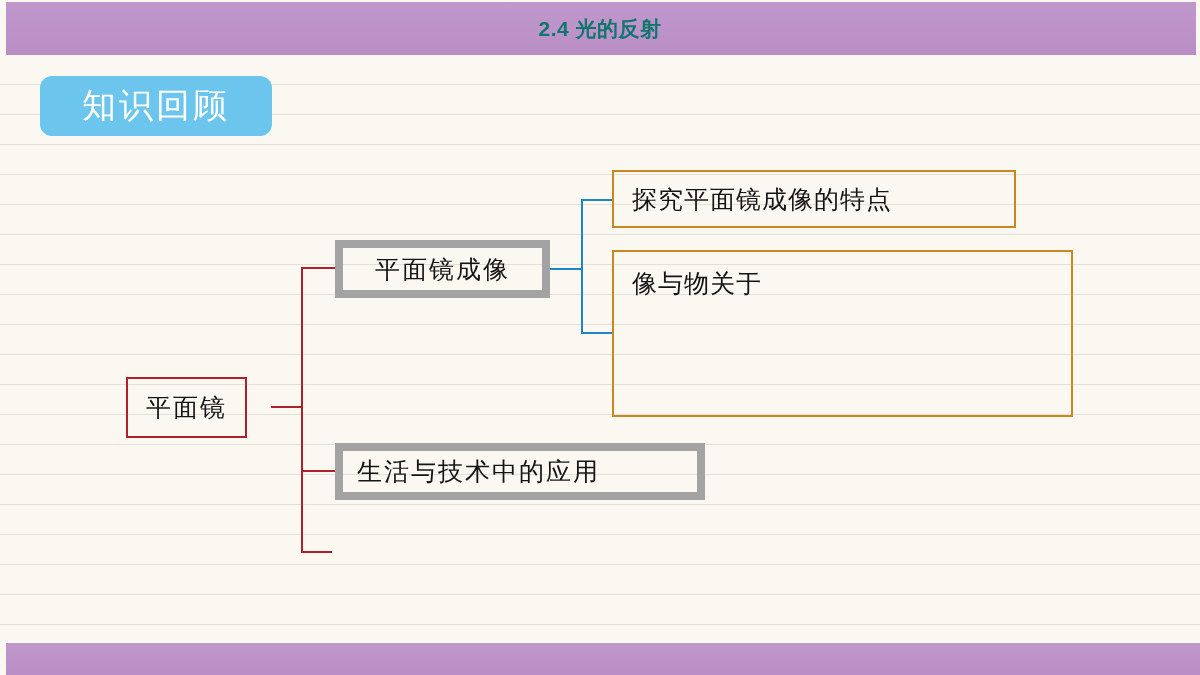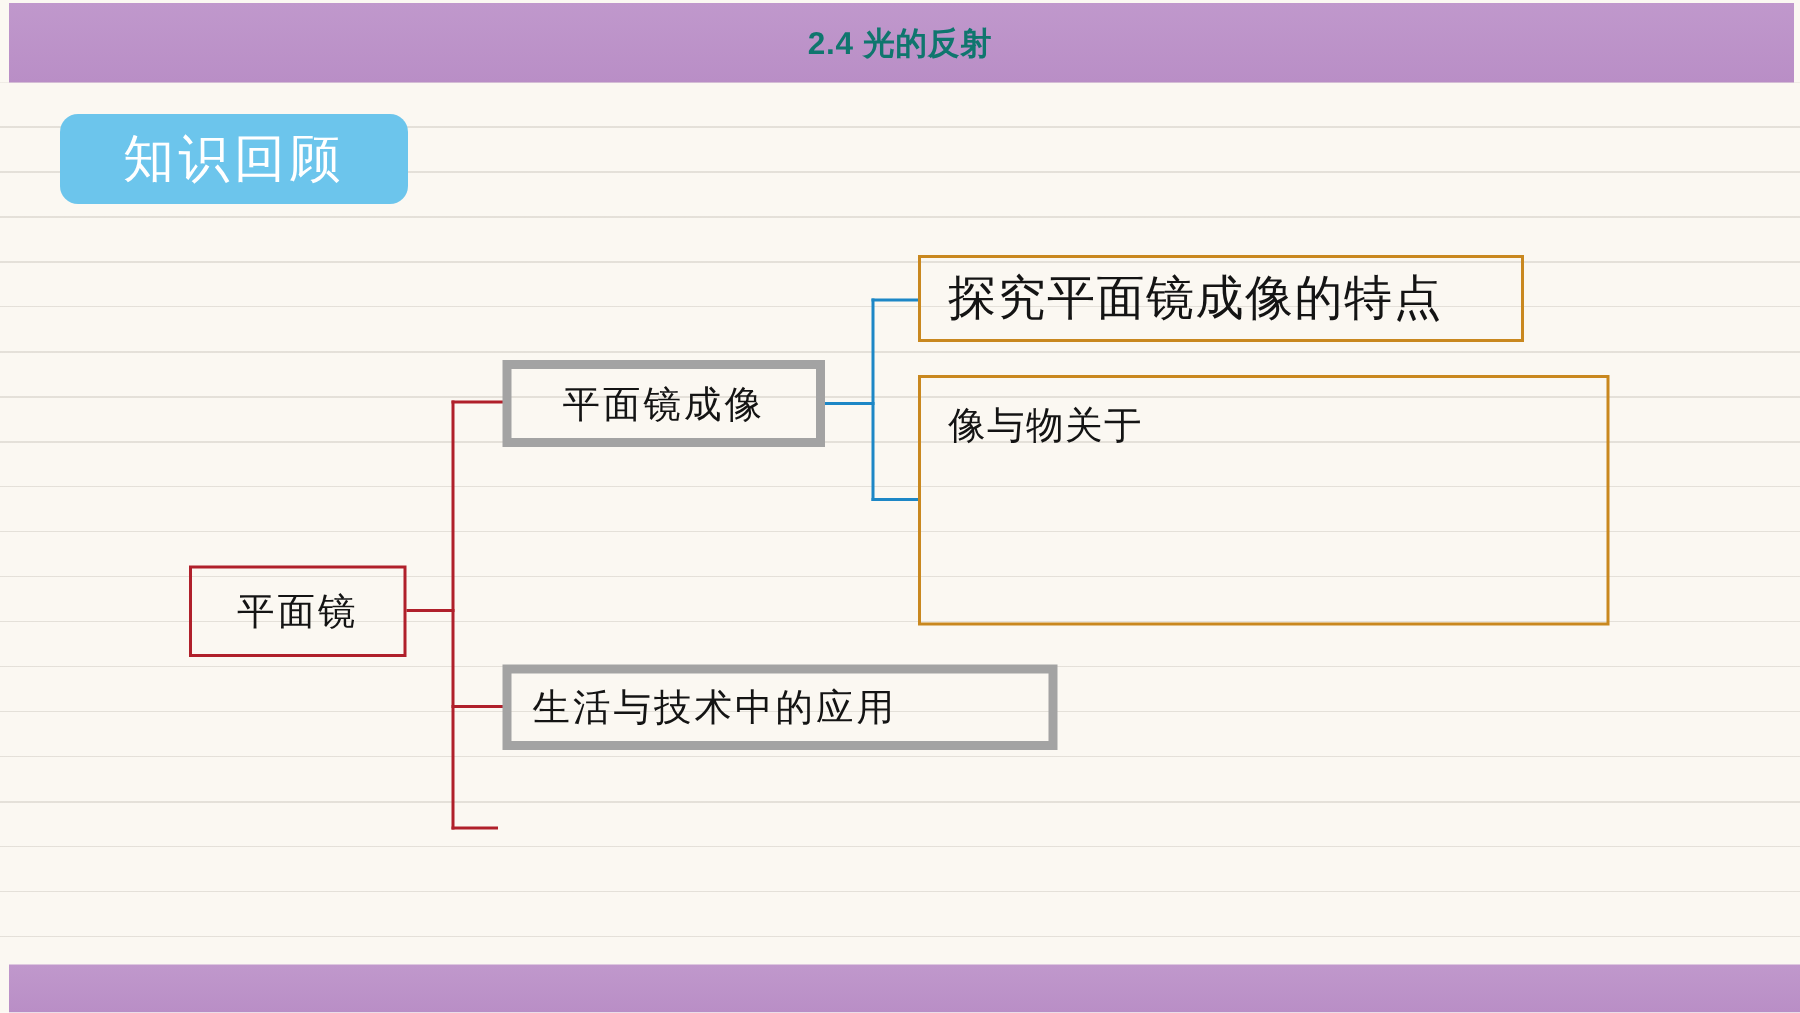--- a/index.html
+++ b/index.html
@@ -67,33 +67,33 @@
   .node{
     position:absolute;
     box-sizing:border-box;
     background:transparent;
     display:flex;align-items:center;
     color:#141414;
     font-family:"DejaVu Serif","Liberation Serif",serif;
     white-space:nowrap;
   }
   .node.red{border:2px solid #B0202B;}
-  .node.blue{border:6px solid #a3a3a3;}
+  .node.blue{border:8px solid #a3a3a3;}
   .node.gold{border:2px solid #C9881F;}
 
-  #node-root{left:126px;top:377px;width:145px;height:61px;
+  #node-root{left:126px;top:377px;width:121px;height:61px;
              justify-content:center;font-size:25px;letter-spacing:2px;}
   #node-imaging{left:335px;top:240px;width:215px;height:58px;
              justify-content:center;font-size:25px;letter-spacing:2px;}
   #node-applications{left:335px;top:443px;width:370px;height:57px;
              padding-left:14px;font-size:25px;letter-spacing:2px;}
   #node-pollution{left:330px;top:522px;width:412px;height:58px;
              padding-left:14px;font-size:25px;letter-spacing:2px;}
   #node-explore{left:612px;top:170px;width:404px;height:58px;
-             padding-left:18px;font-size:32px;letter-spacing:1px;}
+             padding-left:18px;font-size:25px;letter-spacing:1px;}
   #node-features{left:612px;top:250px;width:461px;height:167px;
              padding:6px 14px 6px 18px;display:block;
              font-size:25px;line-height:52px;letter-spacing:1px;
              white-space:normal;}
   #node-features .ft-line{display:block;}
 
   
   .ln{position:absolute;}
   .ln.red{background:#B0202B;}
   .ln.blue{background:#1D87C6;}

